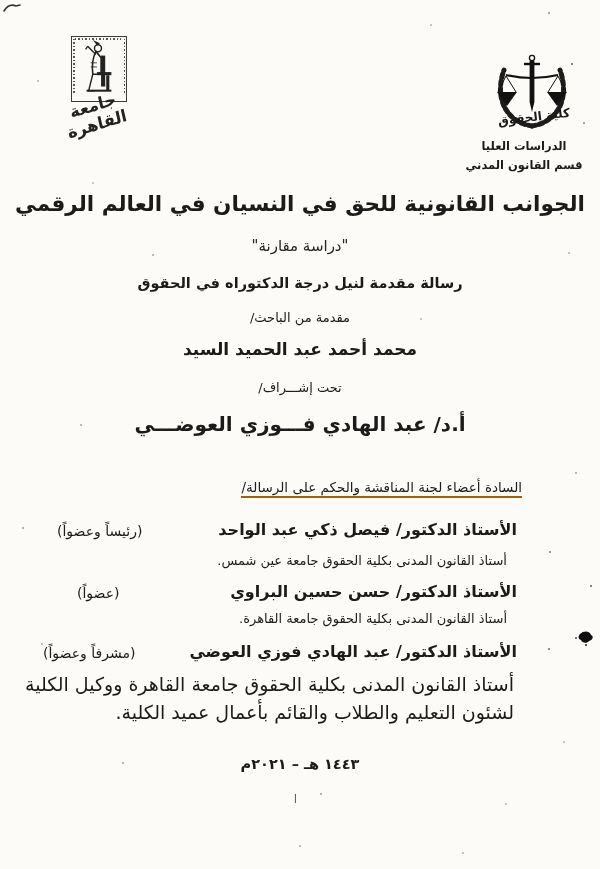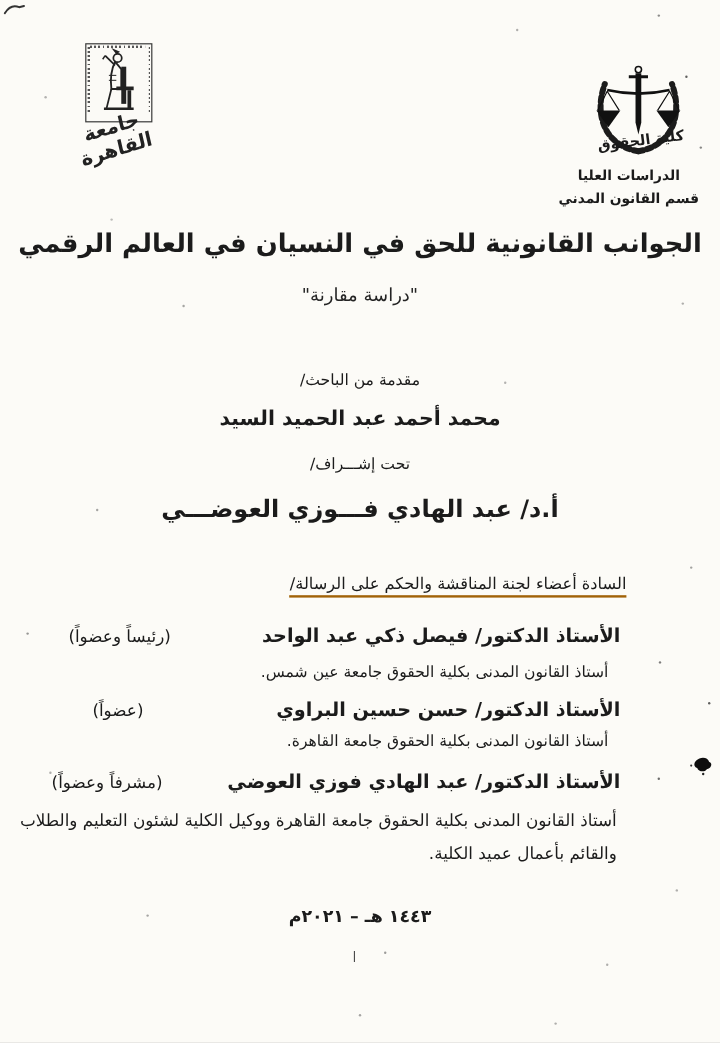--- a/index.html
+++ b/index.html
@@ -81,21 +81,21 @@
   #committee{left:15px;right:78px;top:479px;height:260px;}
   #committee-heading{position:absolute;top:0;right:0;font-size:13.5px;}
   #committee-heading span{border-bottom:2px solid #a16207;padding-bottom:1px;}
   .member-name{position:absolute;font-weight:bold;font-size:16px;right:5px;white-space:nowrap;}
   .member-role{position:absolute;font-size:14px;white-space:nowrap;}
   .member-desc{position:absolute;font-size:13px;right:15px;white-space:nowrap;}
   #m1-name{top:41px;} #m1-role{top:44px;left:42px;} #m1-desc{top:74px;margin-left:22px;}
   #m2-name{top:103px;} #m2-role{top:106px;left:62px;} #m2-desc{top:132px;}
   #m3-name{top:163px;} #m3-role{top:166px;left:28px;}
   #m3-desc{top:191px;right:8px;left:-12px;white-space:normal;
-    line-height:28px;font-size:14px;}
+    line-height:28px;font-size:19px;}
 
   
   #date-line{top:756px;font-weight:bold;font-size:14.5px;letter-spacing:1px;}
 </style>
 </head>
 <body>
 
 <div id="page">
 
   <div id="speckles" class="abs"></div>
@@ -143,20 +143,21 @@
     <path d="M72,26 L62,42 M72,26 L80,42" stroke="#111" stroke-width="1"></path>
     <path d="M61,42 L81,42 L71,56 Z" fill="#111"></path>
   </svg>
   <div id="law-caption" class="abs">كلية الحقوق</div>
 
   <div id="grad-studies" class="abs">الدراسات العليا</div>
   <div id="dept-line" class="abs">قسم القانون المدني</div>
 
   <div id="thesis-title" class="abs ctr">الجوانب القانونية للحق في النسيان في العالم الرقمي</div>
   <div id="thesis-subtitle" class="abs ctr">"دراسة مقارنة"</div>
+  <div id="thesis-type" class="abs ctr">رسالة مقدمة لنيل درجة الدكتوراه في الحقوق</div>
 
   <div id="presented-by" class="abs ctr">مقدمة من الباحث/</div>
   <div id="author-name" class="abs ctr">محمد أحمد عبد الحميد السيد</div>
   <div id="under-supervision" class="abs ctr">تحت إشـــراف/</div>
   <div id="supervisor-name" class="abs ctr">أ.د/ عبد الهادي فـــوزي العوضـــي</div>
 
   <div id="committee" class="abs">
     <div id="committee-heading">
       <span>السادة أعضاء لجنة المناقشة والحكم على الرسالة/</span>
     </div>

